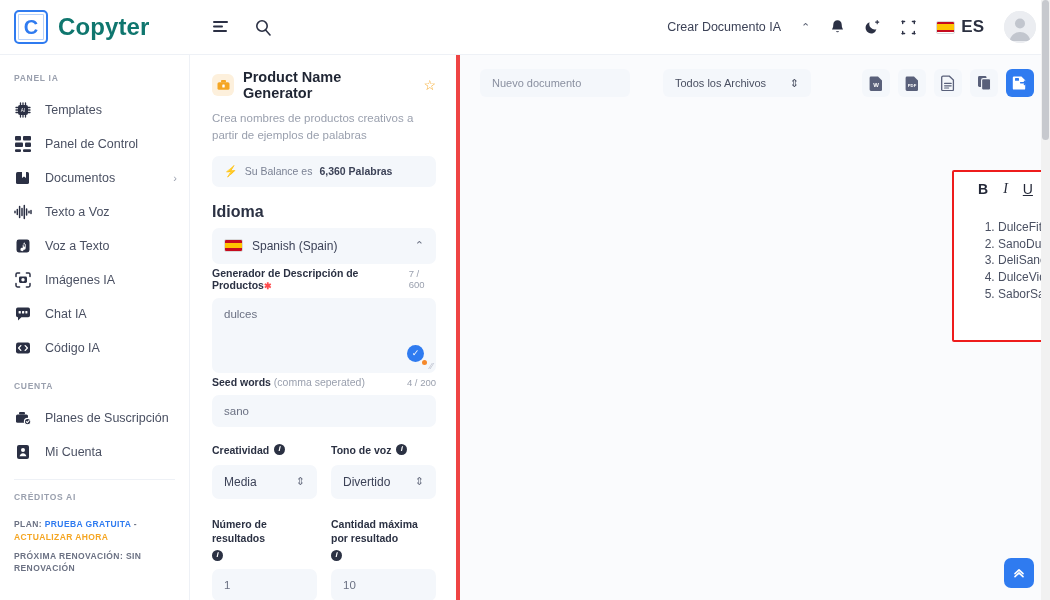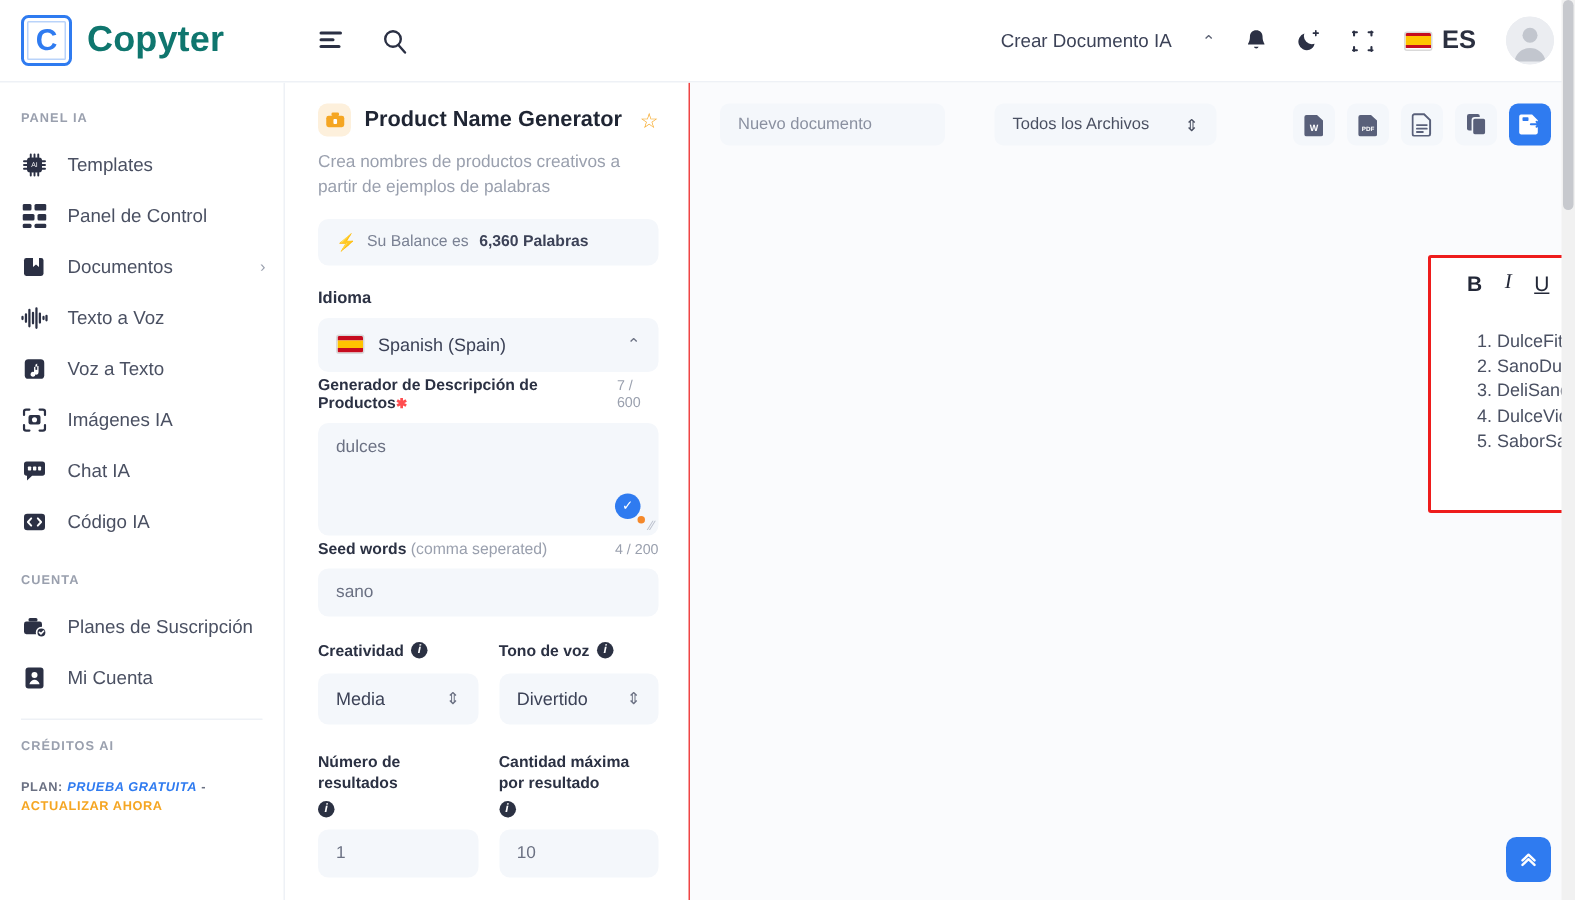--- a/index.html
+++ b/index.html
@@ -60,44 +60,44 @@
   .side-item {
     display: flex; align-items: center; gap: 13px;
     padding: 8px 12px 8px 14px; cursor: pointer; color: #4a5062; font-size: 12.5px;
   }
   .side-ico { width: 18px; height: 18px; display: flex; align-items: center; justify-content: center; color: #2b3044; }
   .side-label { flex: 1; }
   .side-chev { color: #9aa0ae; font-size: 11px; }
   .side-sep { height: 1px; background: #eef1f6; margin: 10px 14px 0 14px; }
   .credits { padding: 0 14px; }
   .credit-line { font-size: 8.5px; letter-spacing: .4px; font-weight: 700; color: #6b7183; line-height: 1.5; margin-top: 6px; }
-  .credit-line .blue { color: #2f7bf0; font-style: italic; }
+  .credit-line .blue { color: #2f7bf0; }
   .credit-line .orange { color: #f5a623; }
 
   
   .formpanel {
     width: 270px; min-width: 270px; background: #ffffff;
-    border-right: 1px solid #ef4444; padding: 14px 20px 10px 22px; overflow: hidden;
+    border-right: 4px solid #ef4444; padding: 14px 20px 10px 22px; overflow: hidden;
   }
   .tool-title-row { display: flex; align-items: center; gap: 9px; }
   .tool-badge {
     width: 22px; height: 22px; border-radius: 6px; background: #fdf0dc;
     display: flex; align-items: center; justify-content: center; font-size: 11px;
   }
   .tool-title { font-size: 14.5px; font-weight: 700; color: #1f2533; flex: 1; }
   .star { color: #f5a623; font-size: 14px; cursor: pointer; }
   .tool-desc { font-size: 11.5px; color: #9aa0ae; line-height: 1.5; margin-top: 9px; }
   .balance {
     margin-top: 11px; background: #f4f7fb; border-radius: 7px;
     padding: 9px 12px; font-size: 10.5px; color: #7b8294;
     display: flex; align-items: center; gap: 7px;
   }
   .balance b { color: #3c4257; }
   .bolt { color: #2f7bf0; font-size: 11px; }
-  .f-label { font-size: 11px; font-weight: 700; color: #2b3143; margin-top: 16px; margin-bottom: 7px; }
+  .f-label { font-size: 16px; font-weight: 700; color: #2b3143; margin-top: 16px; margin-bottom: 7px; }
   .f-row { display: flex; align-items: baseline; justify-content: space-between; margin-top: 3px; margin-bottom: 7px; }
   .f-row .lbl { font-size: 10.5px; font-weight: 700; color: #2b3143; }
   .f-row .lbl .req { color: #ff4d4f; font-size: 9px; }
   .f-row .lbl .soft { color: #9aa0ae; font-weight: 400; }
   .f-row .cnt { font-size: 9.5px; color: #9aa0ae; }
   .select-box {
     background: #f4f7fb; border-radius: 7px; height: 36px;
     display: flex; align-items: center; gap: 9px; padding: 0 12px;
     font-size: 12px; color: #3c4257; cursor: pointer;
   }
@@ -371,20 +371,21 @@
       <div class="side-sep"></div>
 
       <div class="credits">
         <div class="side-head" style="padding-left:0;padding-top:12px">CRÉDITOS AI</div>
         <div class="credit-line">
           <span>PLAN:</span>
           <span class="blue">PRUEBA GRATUITA</span>
           <span>-</span>
           <span class="orange">ACTUALIZAR AHORA</span>
         </div>
+        <div class="credit-line">PRÓXIMA RENOVACIÓN: SIN RENOVACIÓN</div>
       </div>
     </div>
 
     <div class="formpanel">
       <div class="tool-title-row">
         <span class="tool-badge">
           <svg width="13" height="12" viewBox="0 0 13 12">
               <rect x=".5" y="3.2" width="12" height="7.6" rx="1.6" fill="#f5a623"></rect>
               <rect x="4" y="1" width="5" height="2.4" rx=".9" fill="#f5a623"></rect>
               <rect x="5.3" y="5.4" width="2.4" height="3.2" rx=".6" fill="#fff"></rect>

